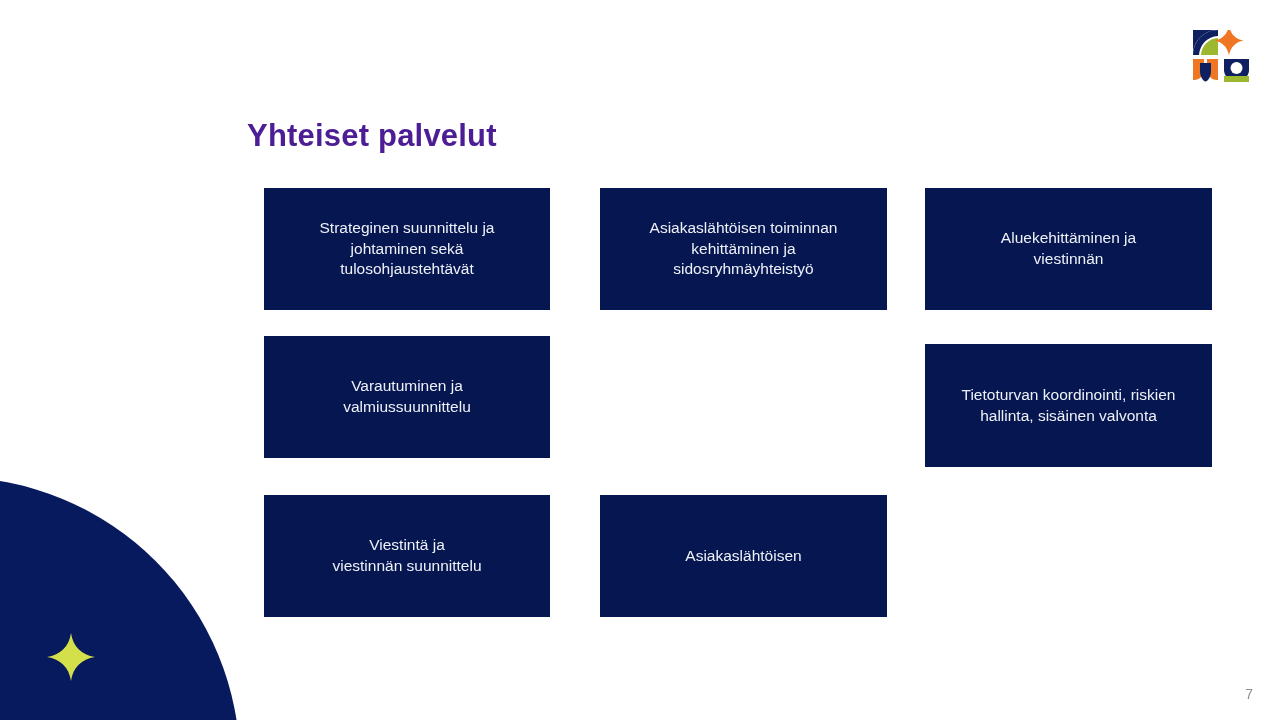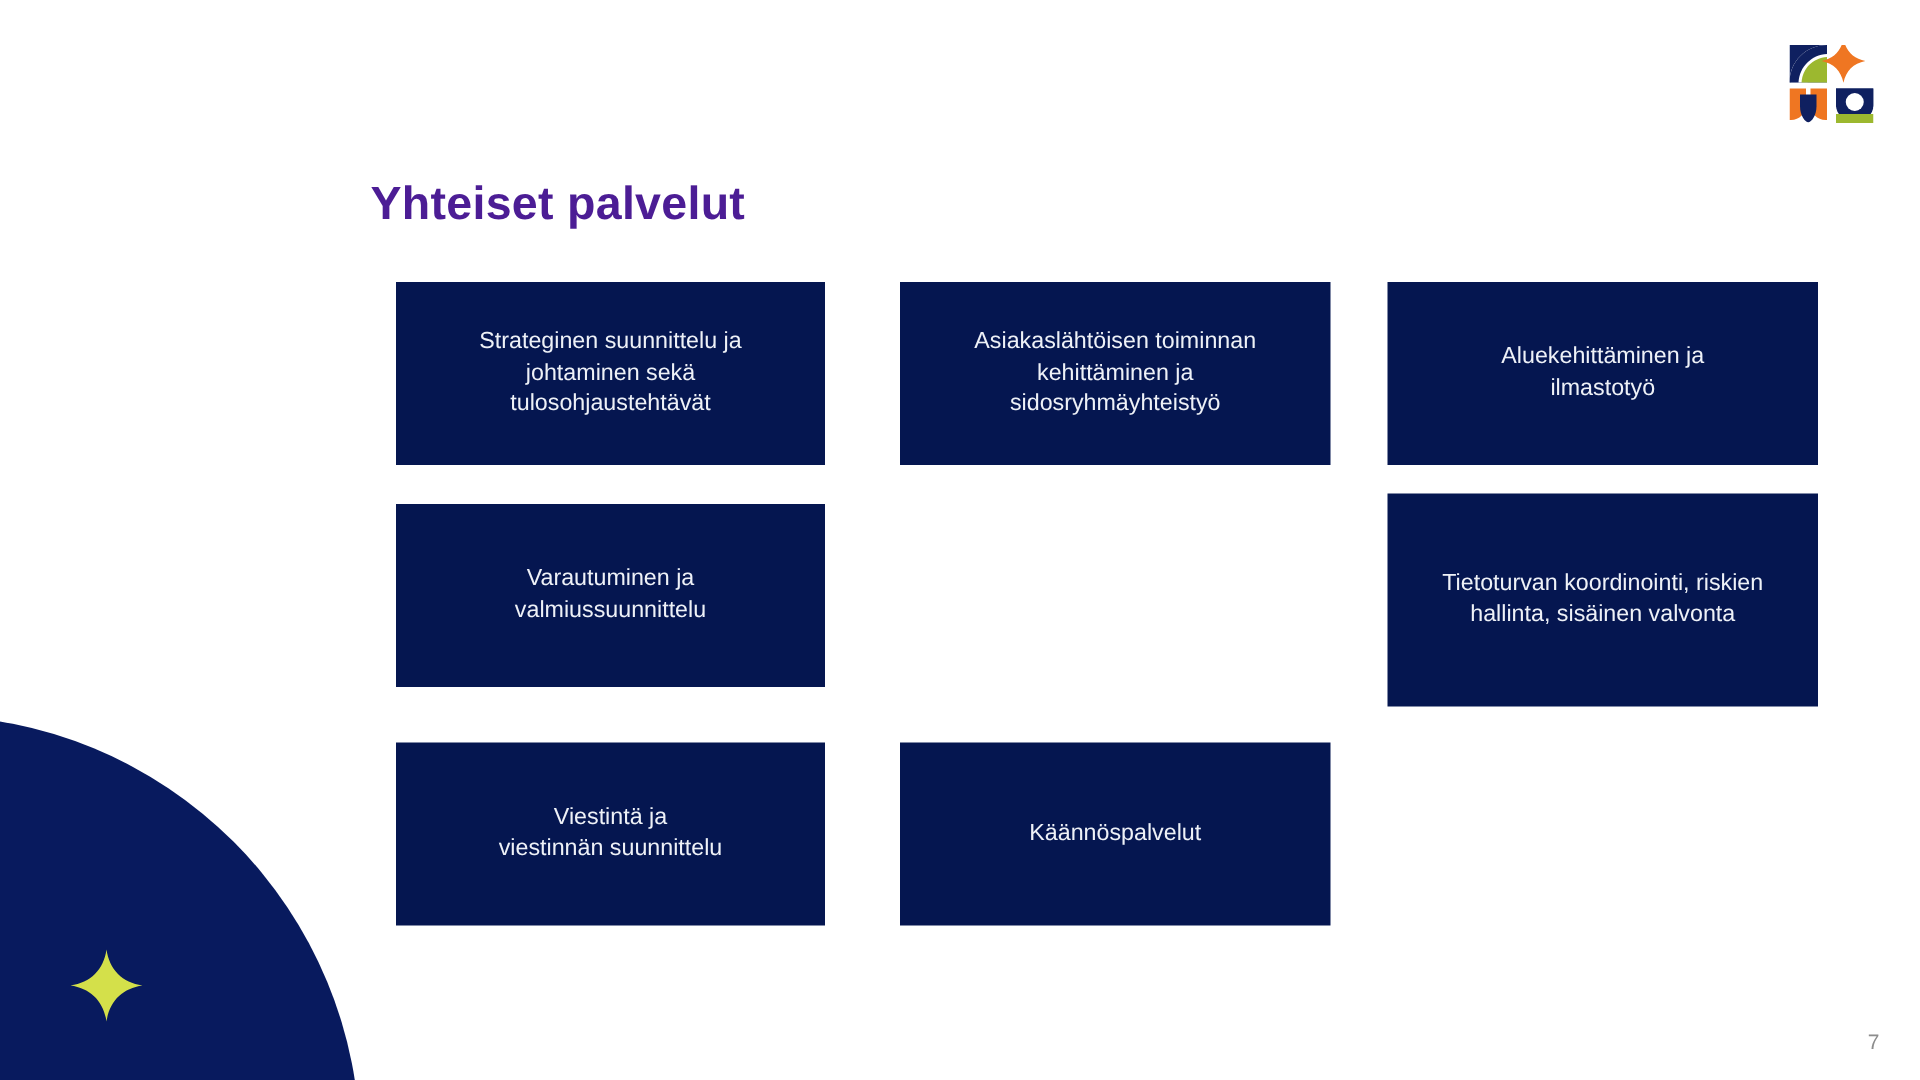--- a/index.html
+++ b/index.html
@@ -84,21 +84,21 @@
   }
 
   
   .col-1 { left: 264px; width: 286px; }
   .col-2 { left: 600px; width: 287px; }
   .col-3 { left: 925px; width: 287px; }
 
   
   .row-1 { top: 188px;  height: 122px; }
   .row-2 { top: 336px;  height: 122px; }
-  .row-2b { top: 329px; height: 142px; }
+  .row-2b { top: 344px; height: 123px; }
   .row-3 { top: 495px;  height: 122px; }
 
   
   .page-number {
     position: absolute;
     right: 27px;
     bottom: 18px;
     font-size: 14px;
     color: #8d8d8d;
     z-index: 4;
@@ -157,38 +157,38 @@
   </div>
 
   <div class="card col-2 row-1">
     <span class="card-label">Asiakaslähtöisen toiminnan
 kehittäminen ja
 sidosryhmäyhteistyö</span>
   </div>
 
   <div class="card col-3 row-1">
     <span class="card-label">Aluekehittäminen ja
-ilmastotyö</span>
+viestinnän</span>
   </div>
 
   <div class="card col-1 row-2">
     <span class="card-label">Varautuminen ja
 valmiussuunnittelu</span>
   </div>
 
 
   <div class="card col-3 row-2b">
     <span class="card-label">Tietoturvan koordinointi, riskien
 hallinta, sisäinen valvonta</span>
   </div>
 
   <div class="card col-1 row-3">
     <span class="card-label">Viestintä ja
 viestinnän suunnittelu</span>
   </div>
 
   <div class="card col-2 row-3">
-    <span class="card-label">Käännöspalvelut</span>
+    <span class="card-label">Asiakaslähtöisen</span>
   </div>
 
   <div class="page-number">7</div>
 
 </div>
 
 </body></html>

